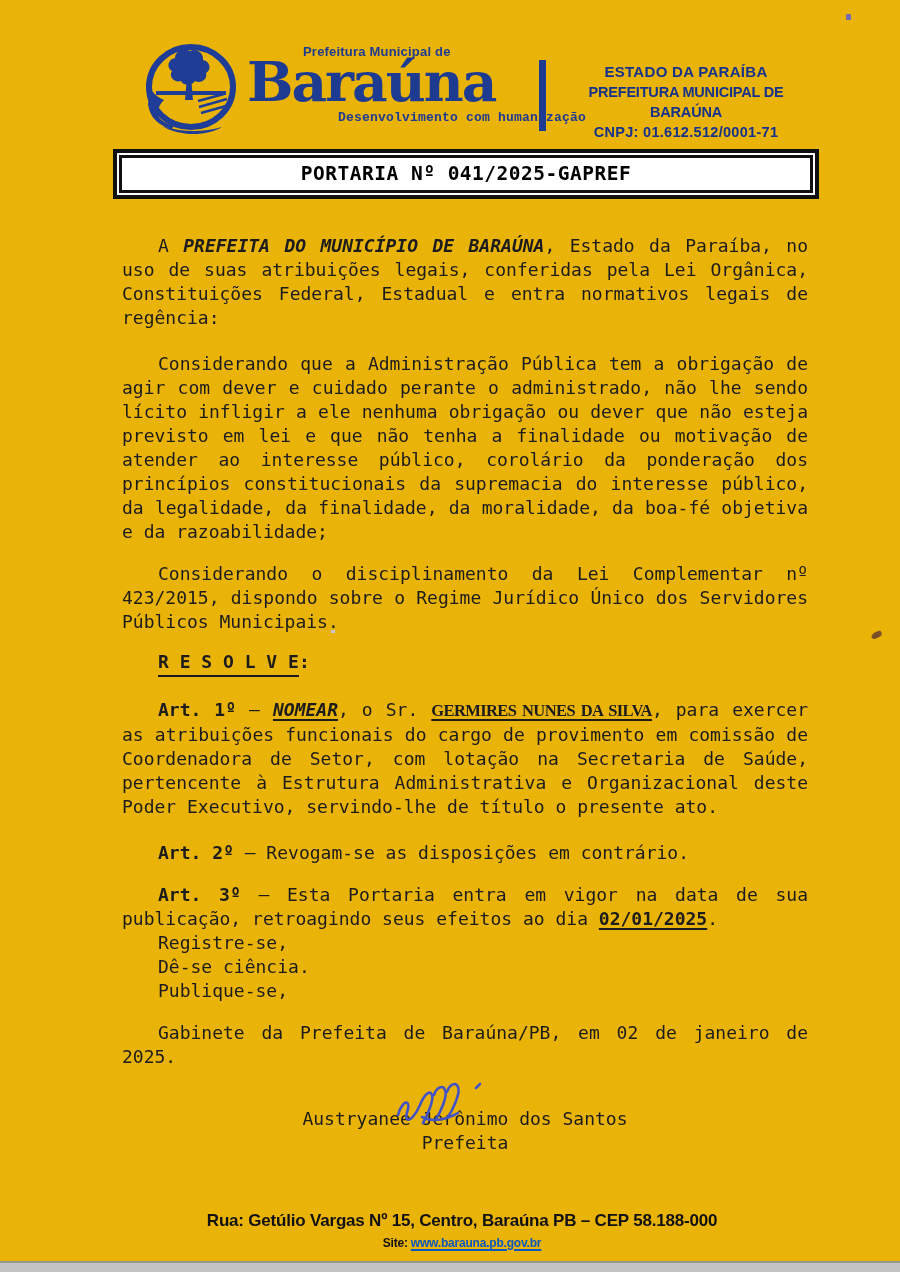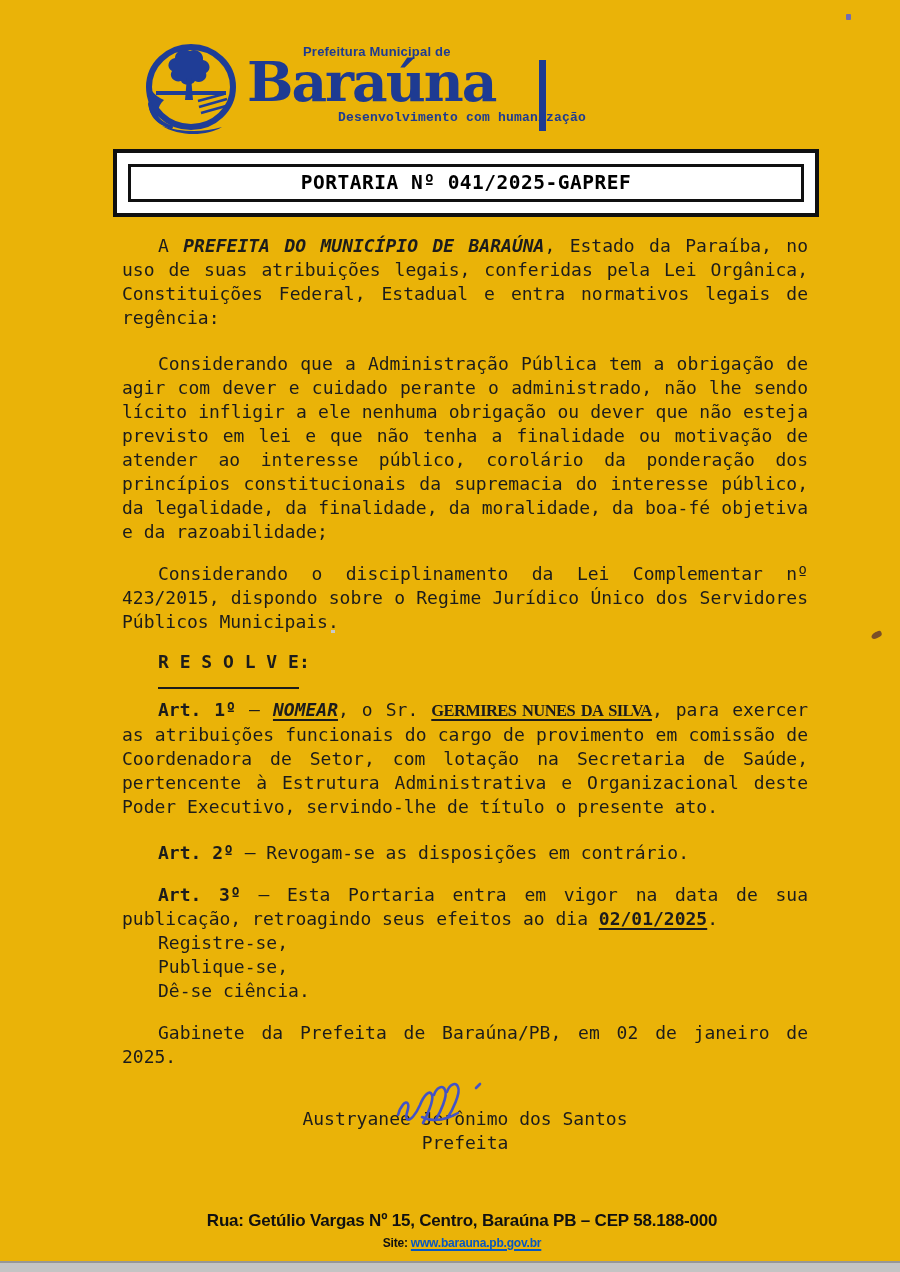--- a/index.html
+++ b/index.html
@@ -18,34 +18,34 @@
                  letter-spacing:.2px;margin-left:91px;margin-top:1px;}
   .hdr-divider{position:absolute;left:539px;top:60px;width:7px;height:71px;background:#1e3b92;}
   .head-right{position:absolute;left:552px;top:62px;width:268px;text-align:center;
               font-family:"Liberation Sans",sans-serif;font-weight:bold;color:#16338c;}
   .hr-l1{font-size:15px;line-height:20px;letter-spacing:.3px;}
   .hr-l2{font-size:14.5px;line-height:20px;letter-spacing:-.2px;}
   .hr-l3{font-size:14.5px;line-height:20px;letter-spacing:.3px;}
 
   
   .title-box{position:absolute;left:113px;top:149px;width:706px;box-sizing:border-box;
-             border:4px solid #101010;padding:11px;background:#fff;}
+             border:4px solid #101010;padding:2px;background:#fff;}
   .title-inner{border:3px solid #101010;text-align:center;padding:4px 0 5px 0;
                font-weight:bold;font-size:19.5px;letter-spacing:.5px;color:#000;}
 
   
   .doc-body{position:absolute;left:122px;top:234px;width:686px;font-size:18px;
             line-height:24px;text-align:justify;}
   .para{margin:0;text-indent:36px;}
   .mt18{margin-top:18px;} .mt22{margin-top:22px;} .mt24{margin-top:24px;}
   .b{font-weight:bold;}
   .bi{font-weight:bold;font-style:italic;}
   .u{text-decoration:underline;text-decoration-thickness:2px;text-underline-offset:3px;}
   .resolve{margin-top:16px;font-weight:bold;}
-  .resolve-word{border-bottom:2.5px solid #1c1c1c;padding-bottom:15px;}
+  .resolve-word{border-bottom:2.5px solid #1c1c1c;padding-bottom:3px;}
   .name-u{font-family:Liberation Serif, serif;font-weight:bold;font-size:16.5px;
           letter-spacing:-.6px;text-decoration:underline;text-decoration-thickness:2px;
           text-underline-offset:3px;}
   .closing-line{text-indent:36px;text-align:left;}
 
   
   .sig-block{position:relative;margin-top:22px;padding-top:16px;text-align:center;}
   .scribble{position:absolute;left:270px;top:-12px;}
   .sig-name,.sig-role{line-height:24px;}
 
@@ -84,20 +84,25 @@
         <path d="M26 84c16 10 44 11 60 1-20 6-42 5-60-1z"></path>
         <path d="M14 62c2 11 10 20 21 23" fill="none" stroke="#1f3d96" stroke-width="4" stroke-linecap="round"></path>
       </g>
     </svg>
     <div class="wordmark">
       <div class="brand-small">Prefeitura Municipal de</div>
       <div class="brand-name">Baraúna</div>
       <div class="brand-tagline">Desenvolvimento com humanização</div>
     </div>
     <div class="hdr-divider"></div>
+    <div class="head-right">
+      <div class="hr-l1">ESTADO DA PARAÍBA</div>
+      <div class="hr-l2">PREFEITURA MUNICIPAL DE BARAÚNA</div>
+      <div class="hr-l3">CNPJ: 01.612.512/0001-71</div>
+    </div>
   </div>
 
   <div class="title-box">
     <div class="title-inner">PORTARIA Nº 041/2025-GAPREF</div>
   </div>
 
   <div class="doc-body">
 
     <p class="para"><span>A </span><span class="bi">PREFEITA DO MUNICÍPIO DE BARAÚNA</span><span>, Estado da Paraíba, no uso de suas atribuições legais, conferidas pela Lei Orgânica, Constituições Federal, Estadual e entra normativos legais de regência:</span></p>
 
@@ -107,22 +112,22 @@
 
     <p class="para resolve"><span class="resolve-word">R E S O L V E</span><span>:</span></p>
 
     <p class="para mt24"><span class="b">Art. 1º</span><span> – </span><span class="bi u">NOMEAR</span><span>, o Sr. </span><span class="name-u">GERMIRES NUNES DA SILVA</span><span>, para exercer as atribuições funcionais do cargo de provimento em comissão de Coordenadora de Setor, com lotação na Secretaria de Saúde, pertencente à Estrutura Administrativa e Organizacional deste Poder Executivo, servindo-lhe de título o presente ato.</span></p>
 
     <p class="para mt22"><span class="b">Art. 2º</span><span> – Revogam-se as disposições em contrário.</span></p>
 
     <p class="para mt18"><span class="b">Art. 3º</span><span> – Esta Portaria entra em vigor na data de sua publicação, retroagindo seus efeitos ao dia </span><span class="b u">02/01/2025</span><span>.</span></p>
 
     <div class="closing-line">Registre-se,</div>
+    <div class="closing-line">Dê-se ciência.</div>
     <div class="closing-line">Publique-se,</div>
-    <div class="closing-line">Dê-se ciência.</div>
 
     <p class="para mt18">Gabinete da Prefeita de Baraúna/PB, em 02 de janeiro de 2025.</p>
 
     <div class="sig-block">
       <svg class="scribble" width="112" height="54" viewBox="0 0 112 54">
         <g fill="none" stroke="#4353c6" stroke-width="2.6" stroke-linecap="round" stroke-linejoin="round">
           <path d="M6 36c2-8 8-16 10-11 2 4-4 13-1 15 3 3 9-5 13-14 4-10 10-16 12-10 2 5-5 21-9 28"></path>
           <path d="M42 16c2-7 9-11 11-5 3 6-5 23-9 29"></path>
           <path d="M55 13c2-7 9-11 11-5 3 6-6 24-10 30"></path>
           <path d="M30 38c12 6 26 2 36-4"></path>

